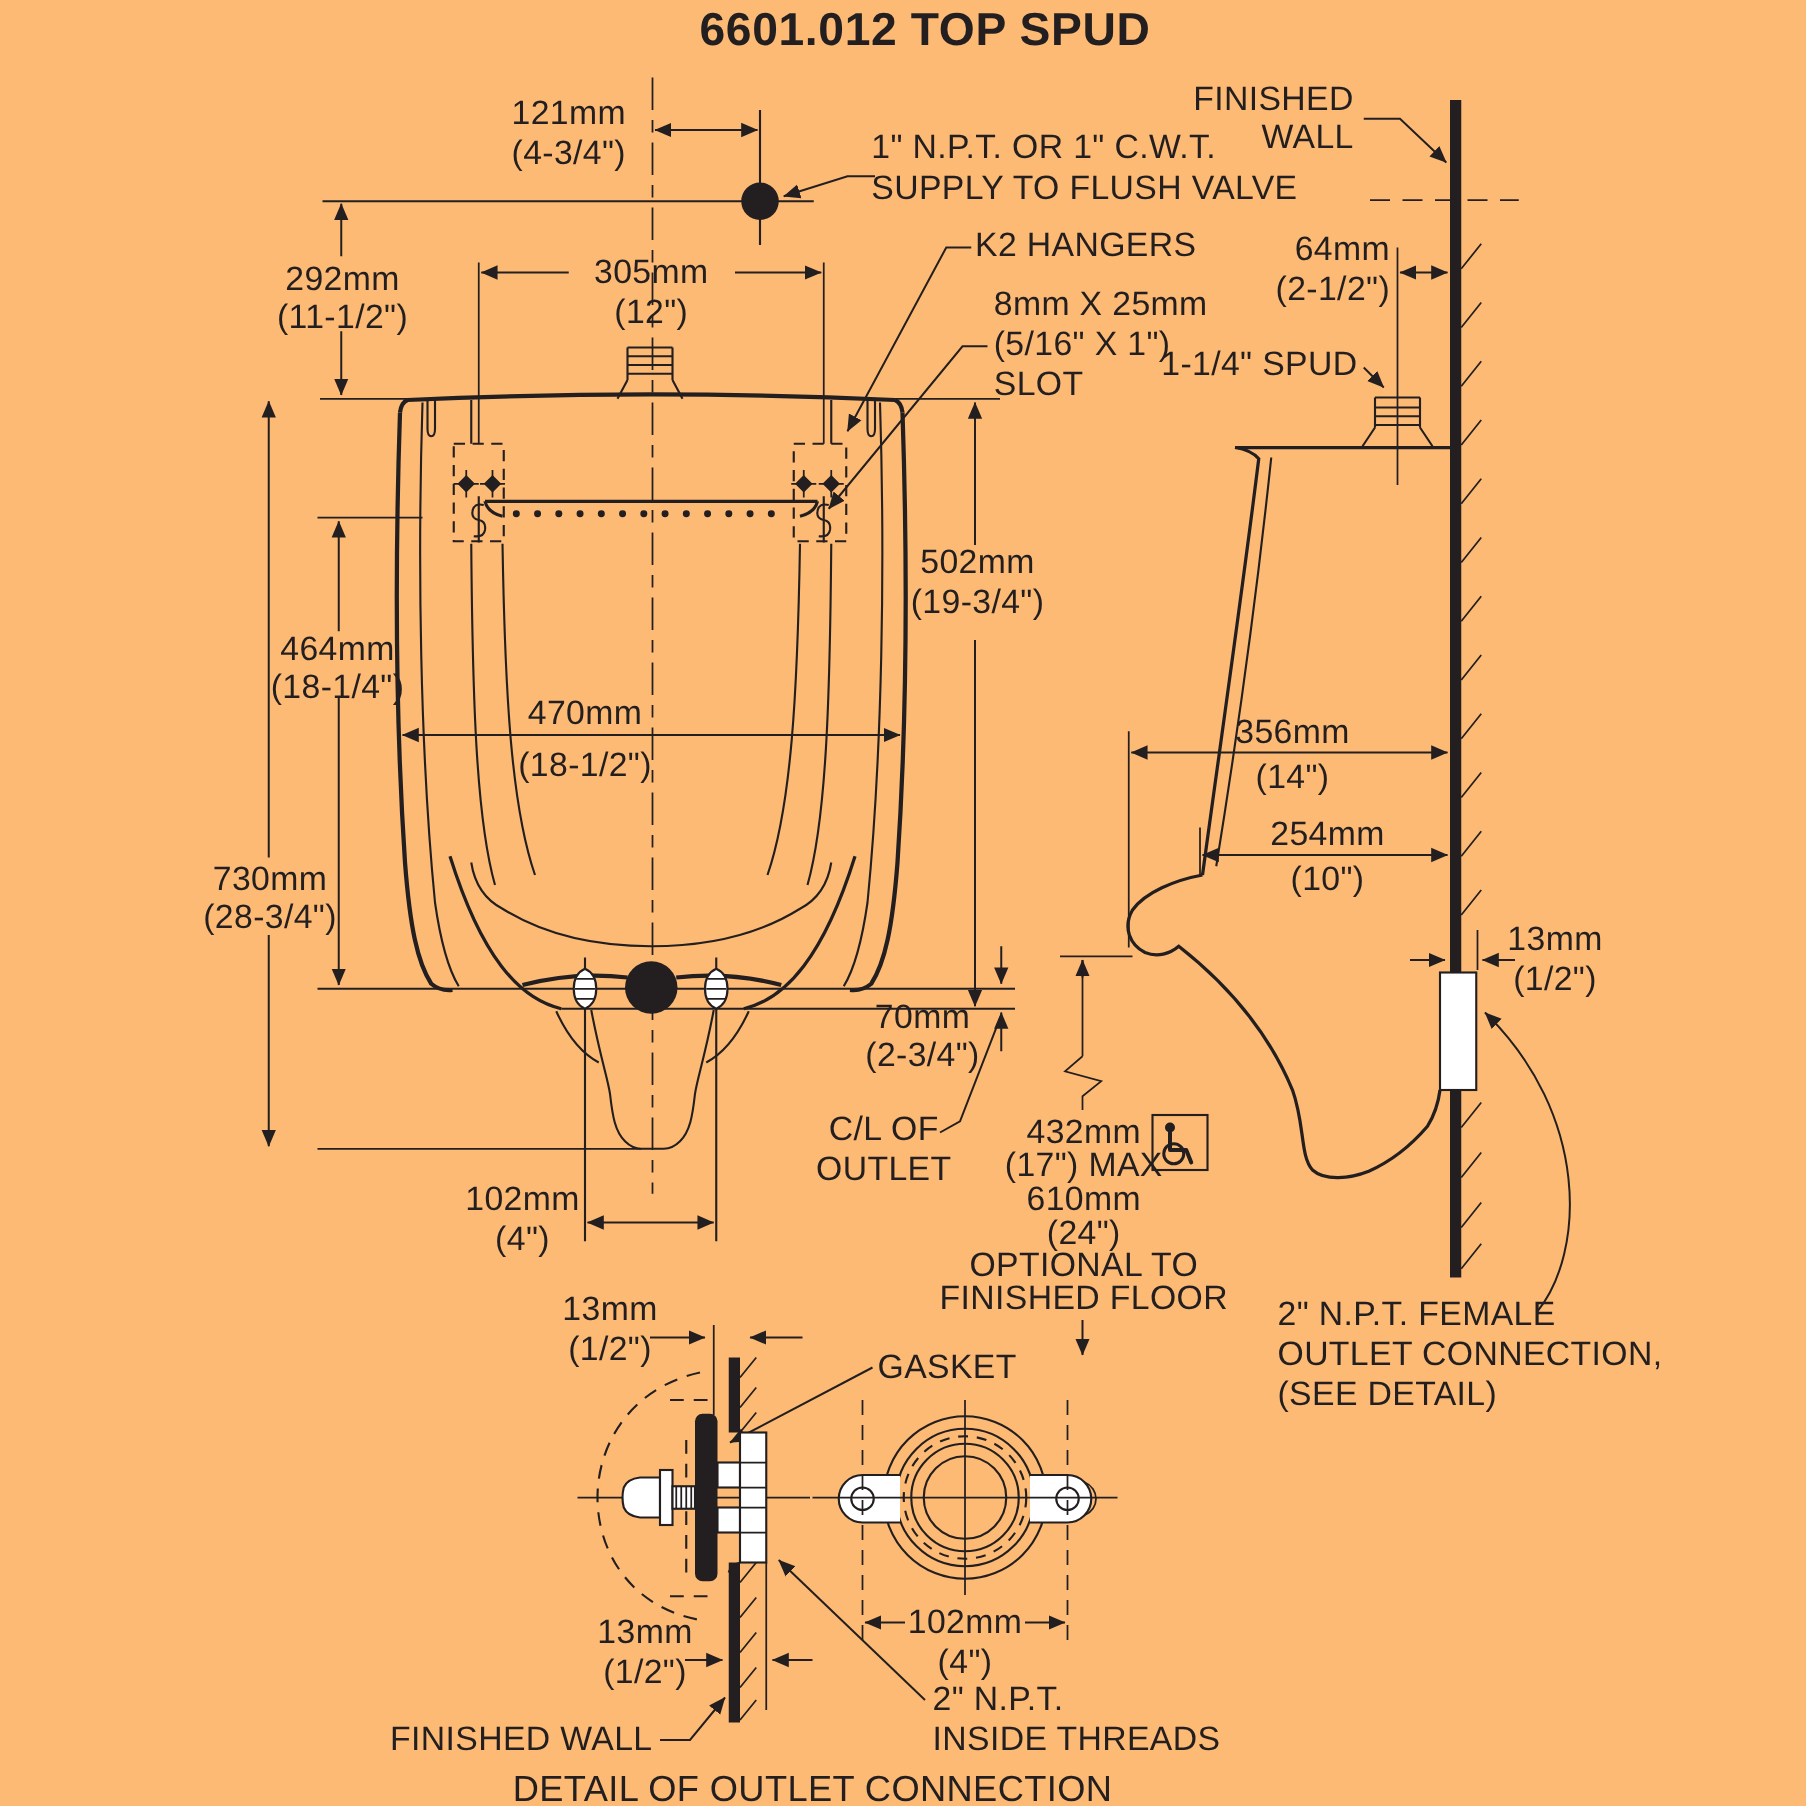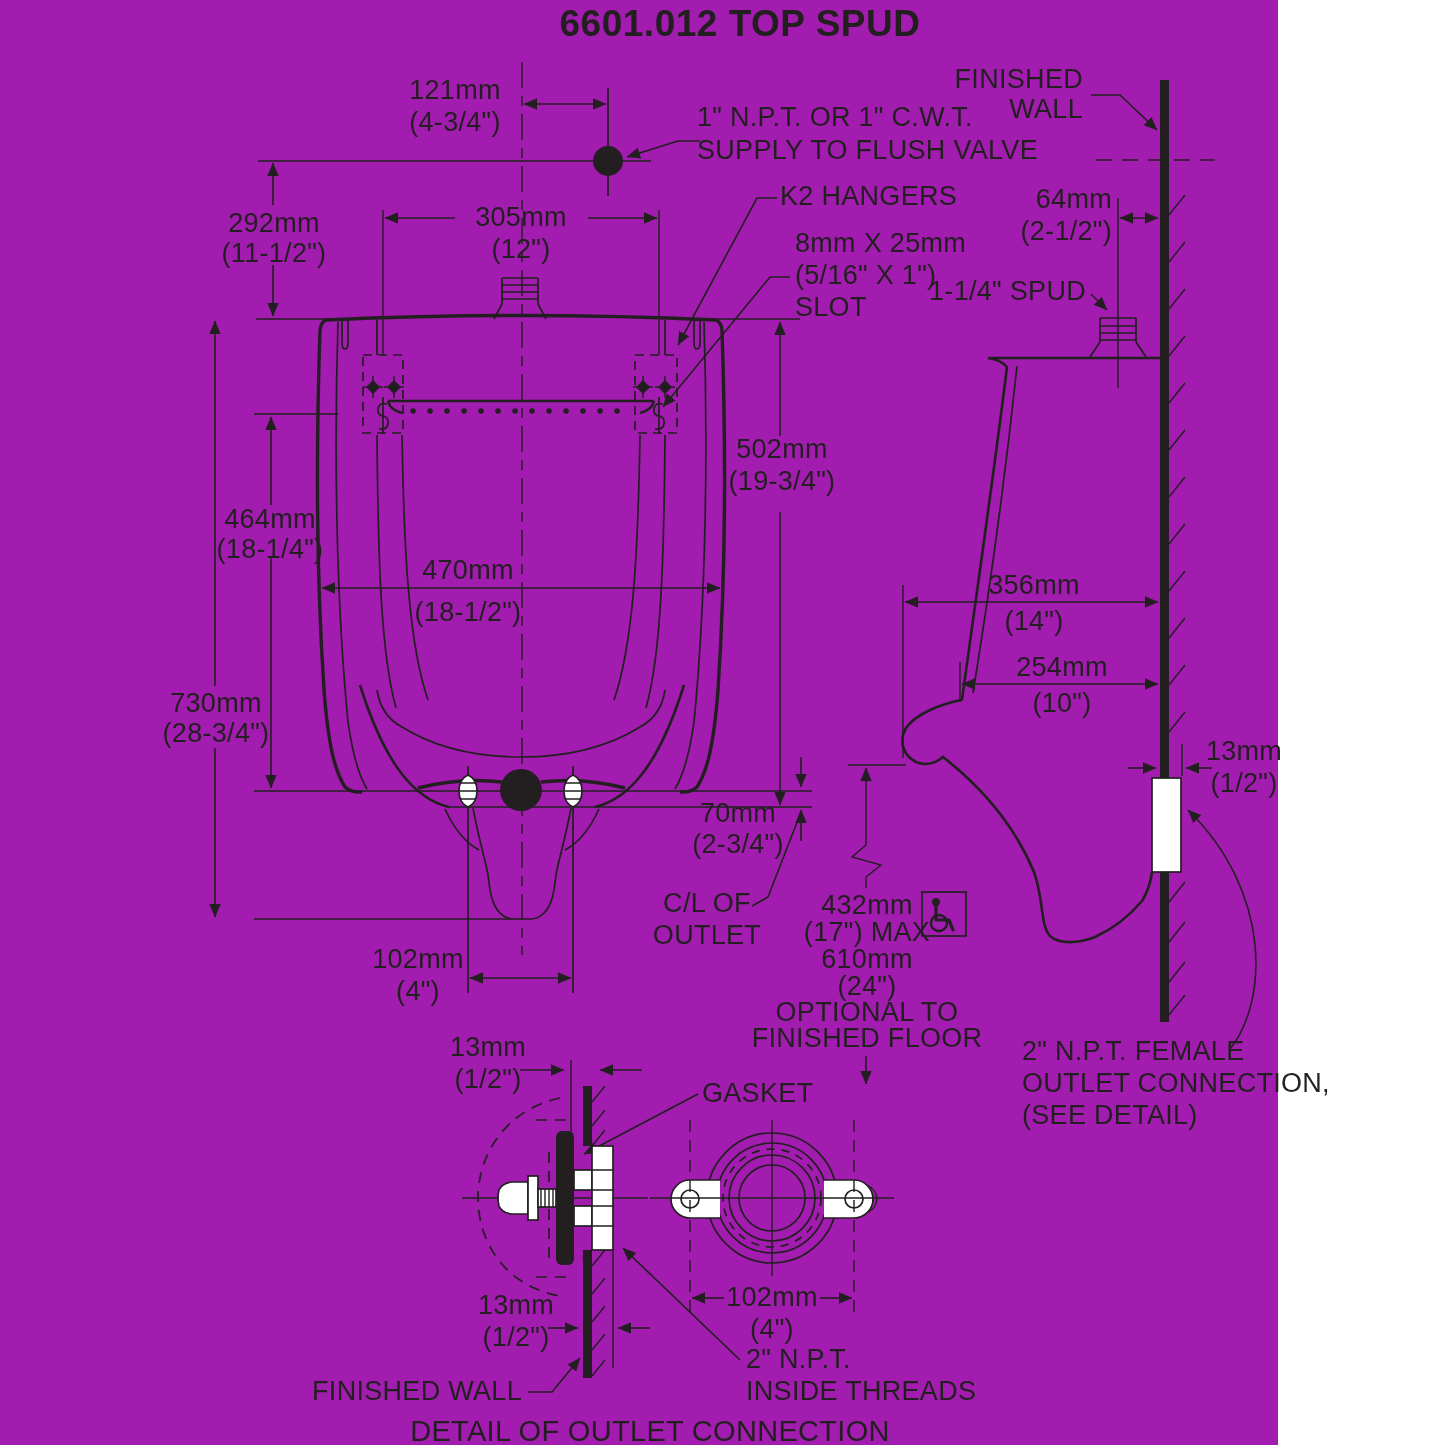--- a/index.html
+++ b/index.html
@@ -1,16 +1,16 @@
 <!DOCTYPE html>
 <html><head>
 <meta charset="utf-8">
 <style>
   html,body{margin:0;padding:0;background:#ffffff;}
-  .page{width:1278px;height:1445px;position:relative;background:#a21caf;font-family:"Liberation Sans",sans-serif;}
+  .page{width:1445px;height:1445px;position:relative;background:#fdba74;font-family:"Liberation Sans",sans-serif;}
   svg text{font-family:"Liberation Sans","DejaVu Sans",sans-serif;fill:#231f20;letter-spacing:.3px;}
   .t{font-size:27px;}
   .title{font-size:37px;font-weight:bold;letter-spacing:.5px;}
   .cap{font-size:29px;}
   .ln{stroke:#231f20;fill:none;stroke-width:1.7;}
   .s14{stroke-width:1.4;}
   .s26{stroke-width:2.6;}
   .s34{stroke-width:3.4;}
   .dim{stroke:#231f20;fill:none;stroke-width:1.6;}
   .dsh{stroke-dasharray:9 6;}

